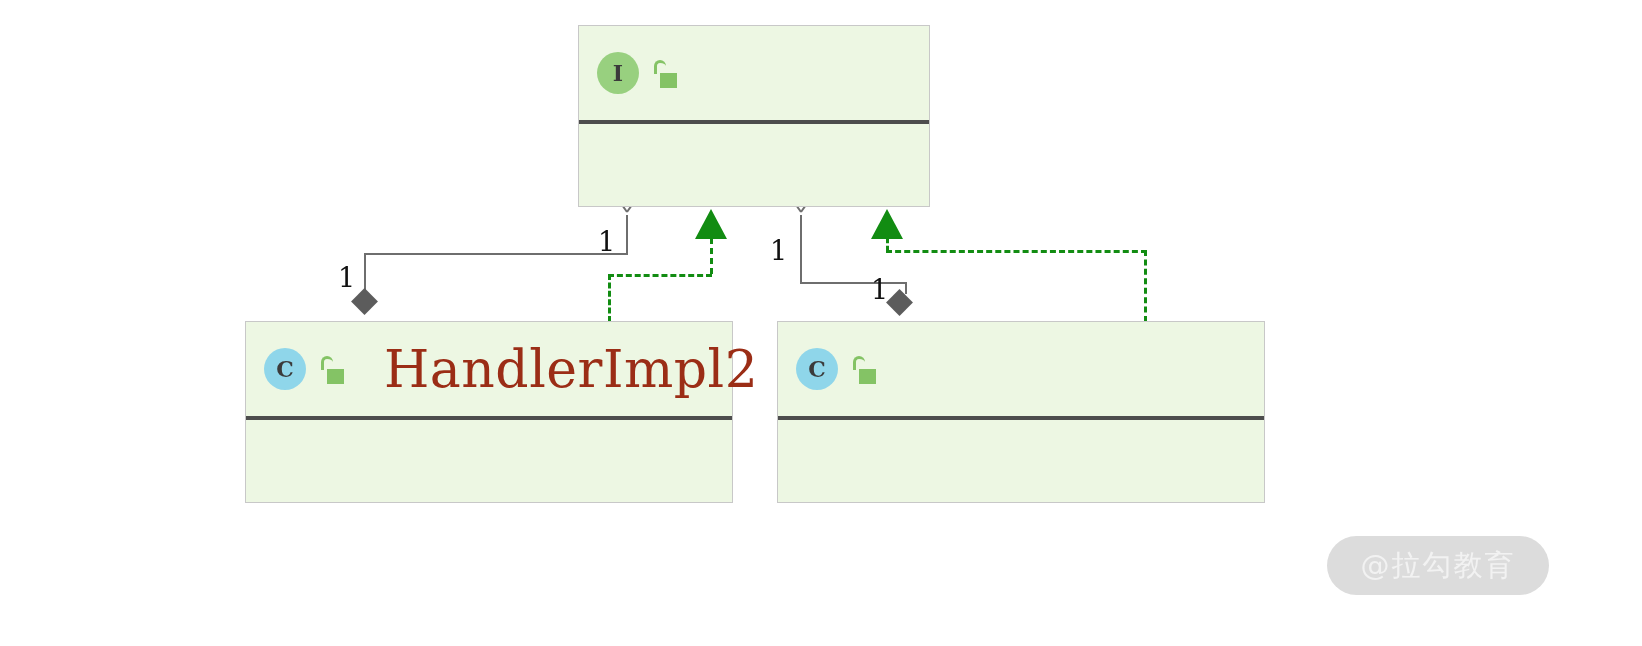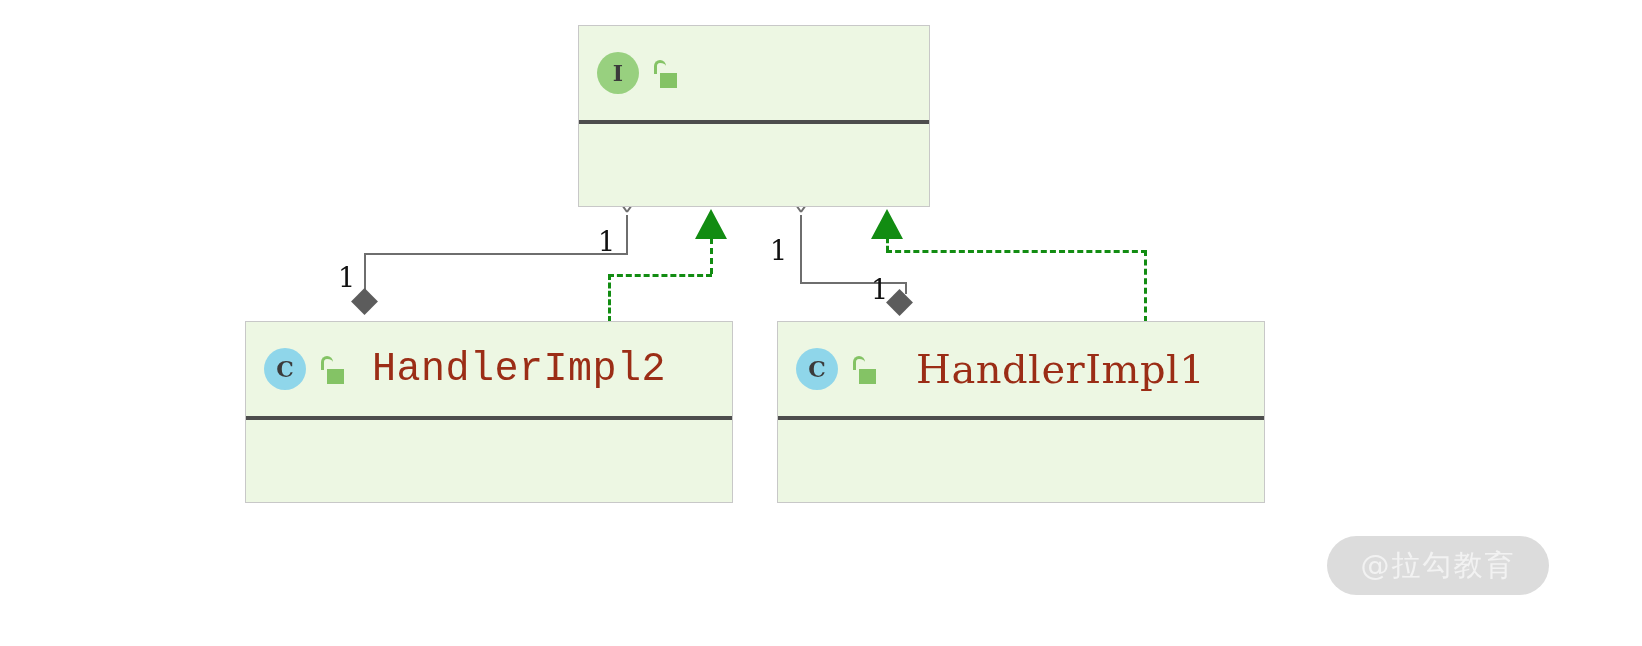--- a/index.html
+++ b/index.html
@@ -197,34 +197,33 @@
 
   <div class="uml-box" style="left:245px; top:321px; width:488px; height:182px;">
     <div class="uml-header" style="height:98px; padding-left:18px;">
       <div class="badge badge-class" style="width:42px; height:42px; font-size:22px;">
         <span>C</span>
       </div>
       <div class="lock" style="width:26px; height:30px; margin-left:12px;">
         <div class="lock-shackle" style="left:3px; top:2px; width:9px; height:11px; border-top-left-radius:6px; border-top-right-radius:6px;"></div>
         <div class="lock-body" style="left:9px; width:17px; height:15px;"></div>
       </div>
-      <div class="type-name" style="margin-left:28px; font-size:40px;font-family:Liberation Mono, monospace;">HandlerImpl2</div>
+      <div class="type-name" style="margin-left:40px; font-size:52px;">HandlerImpl2</div>
     </div>
     <div class="uml-body" style="height:80px;"></div>
   </div>
 
   <div class="uml-box" style="left:777px; top:321px; width:488px; height:182px;">
     <div class="uml-header" style="height:98px; padding-left:18px;">
       <div class="badge badge-class" style="width:42px; height:42px; font-size:22px;">
         <span>C</span>
       </div>
       <div class="lock" style="width:26px; height:30px; margin-left:12px;">
         <div class="lock-shackle" style="left:3px; top:2px; width:9px; height:11px; border-top-left-radius:6px; border-top-right-radius:6px;"></div>
         <div class="lock-body" style="left:9px; width:17px; height:15px;"></div>
       </div>
-      <div class="type-name" style="margin-left:40px; font-size:40px;">HandlerImpl1</div>
     </div>
     <div class="uml-body" style="height:80px;"></div>
   </div>
 
   <div class="watermark" style="left:1327px; top:536px; width:222px; height:59px; font-size:29px;">@拉勾教育</div>
 
 </div>
 
 </body></html>

